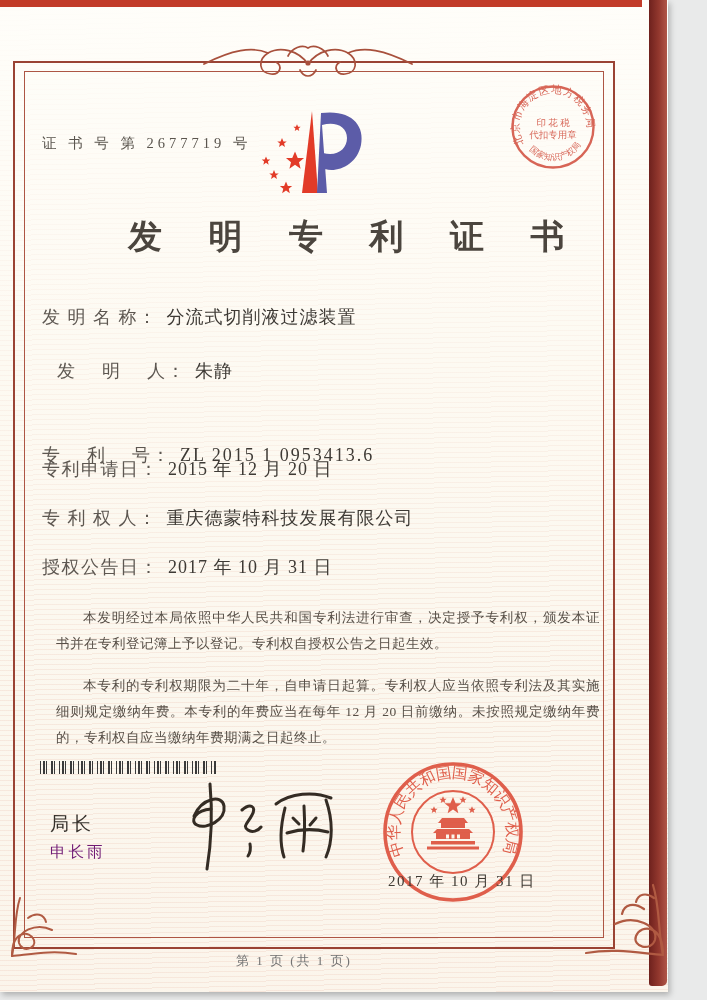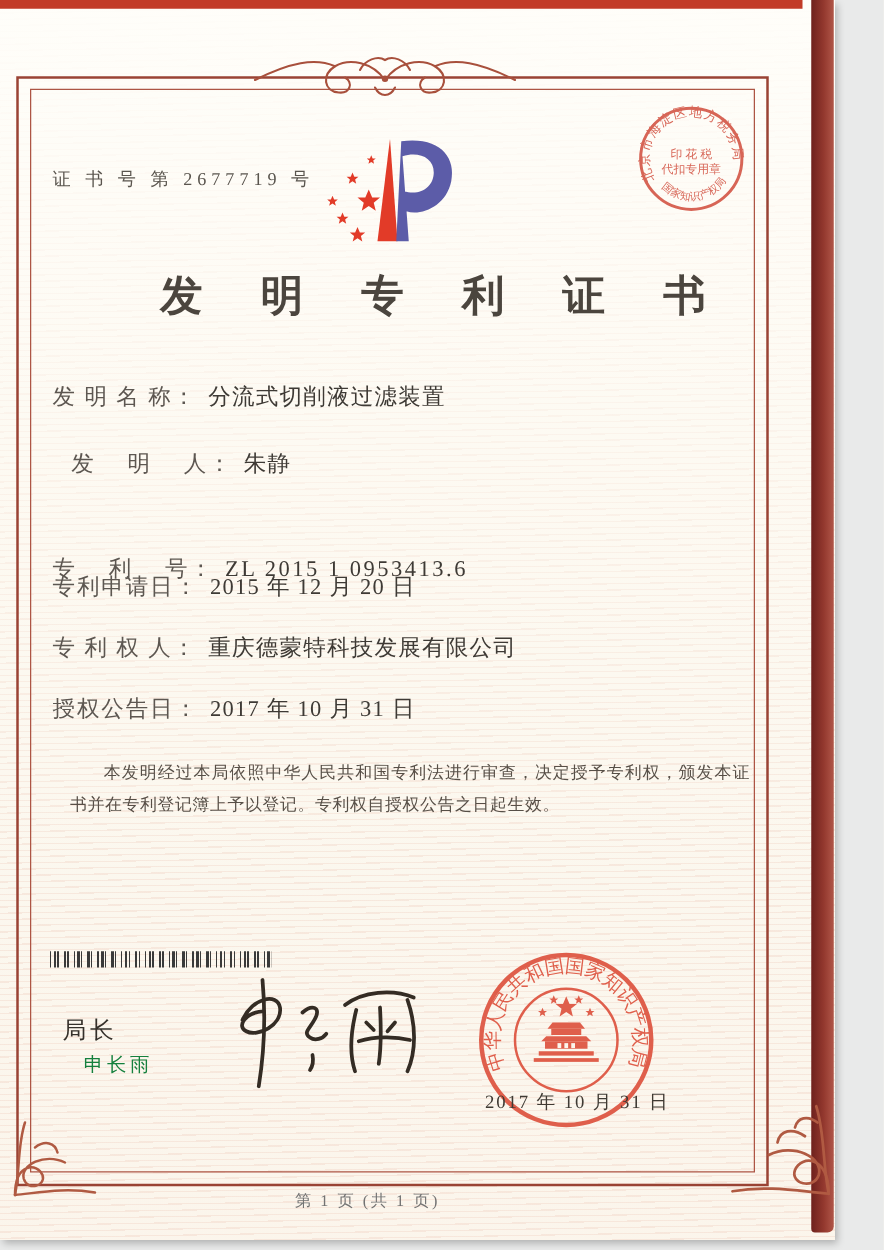--- a/index.html
+++ b/index.html
@@ -23,21 +23,21 @@
   .title{left:128px;top:214px;font-size:34px;font-weight:600;letter-spacing:19px;color:#4b453e;white-space:nowrap;}
   .field{left:42px;font-size:18px;white-space:nowrap;}
   .field .lab{color:#5d5751;letter-spacing:1.5px;}
   .field .val{color:#3e3a35;margin-left:9px;letter-spacing:1px;}
   .paras{left:40px;top:589px;width:576px;font-size:13.5px;line-height:1.93;color:#574f47;text-align:justify;}
   .paras p{margin:16px;text-indent:2em;letter-spacing:.5px;}
   .barcode{left:40px;top:761px;width:177px;height:13px;background:repeating-linear-gradient(90deg,
      #3a3a3a 0 1px,transparent 1px 3px,#3a3a3a 3px 5px,transparent 5px 6px,#3a3a3a 6px 7px,
      transparent 7px 11px,#3a3a3a 11px 13px,transparent 13px 14px,#3a3a3a 14px 15px,transparent 15px 19px);}
   .dtitle{left:50px;top:811px;font-size:19px;letter-spacing:3px;color:#35302a;}
-  .dname{left:50px;top:842px;font-size:15.5px;letter-spacing:3px;color:#15803d;margin-left:17px;}
+  .dname{left:50px;top:842px;font-size:15.5px;letter-spacing:3px;color:#701a75;}
   .sealdate{left:388px;top:872px;font-size:15px;letter-spacing:1.5px;color:#3f3a33;z-index:30;}
   .footer{left:236px;top:952px;font-size:13px;letter-spacing:2px;color:#737373;}
   svg{display:block;}
 </style>
 </head>
 <body>
 
 <div class="abs paper"></div>
 <div class="abs guilloche"></div>
 <div class="abs fade"></div>
@@ -124,20 +124,21 @@
 </div>
 <div class="abs field" style="top:506px;">
   <span class="lab">专 利 权 人：</span><span class="val">重庆德蒙特科技发展有限公司</span>
 </div>
 <div class="abs field" style="top:555px;">
   <span class="lab">授权公告日：</span><span class="val">2017 年 10 月 31 日</span>
 </div>
 
 <div class="abs paras">
   <p>本发明经过本局依照中华人民共和国专利法进行审查，决定授予专利权，颁发本证书并在专利登记簿上予以登记。专利权自授权公告之日起生效。</p>
+  <p>本专利的专利权期限为二十年，自申请日起算。专利权人应当依照专利法及其实施细则规定缴纳年费。本专利的年费应当在每年 12 月 20 日前缴纳。未按照规定缴纳年费的，专利权自应当缴纳年费期满之日起终止。</p>
 </div>
 
 <div class="abs barcode"></div>
 
 <div class="abs dtitle">局长</div>
 <div class="abs dname">申长雨</div>
 
 <svg class="abs" style="left:138px;top:776px;" width="205" height="100" viewBox="0 0 205 100">
   <g stroke="#342c24" stroke-width="3" fill="none" stroke-linecap="round" stroke-linejoin="round">
     <path d="M56 40 C64 22 84 18 86 30 C88 44 68 54 59 49 C51 45 58 34 73 33"></path>

